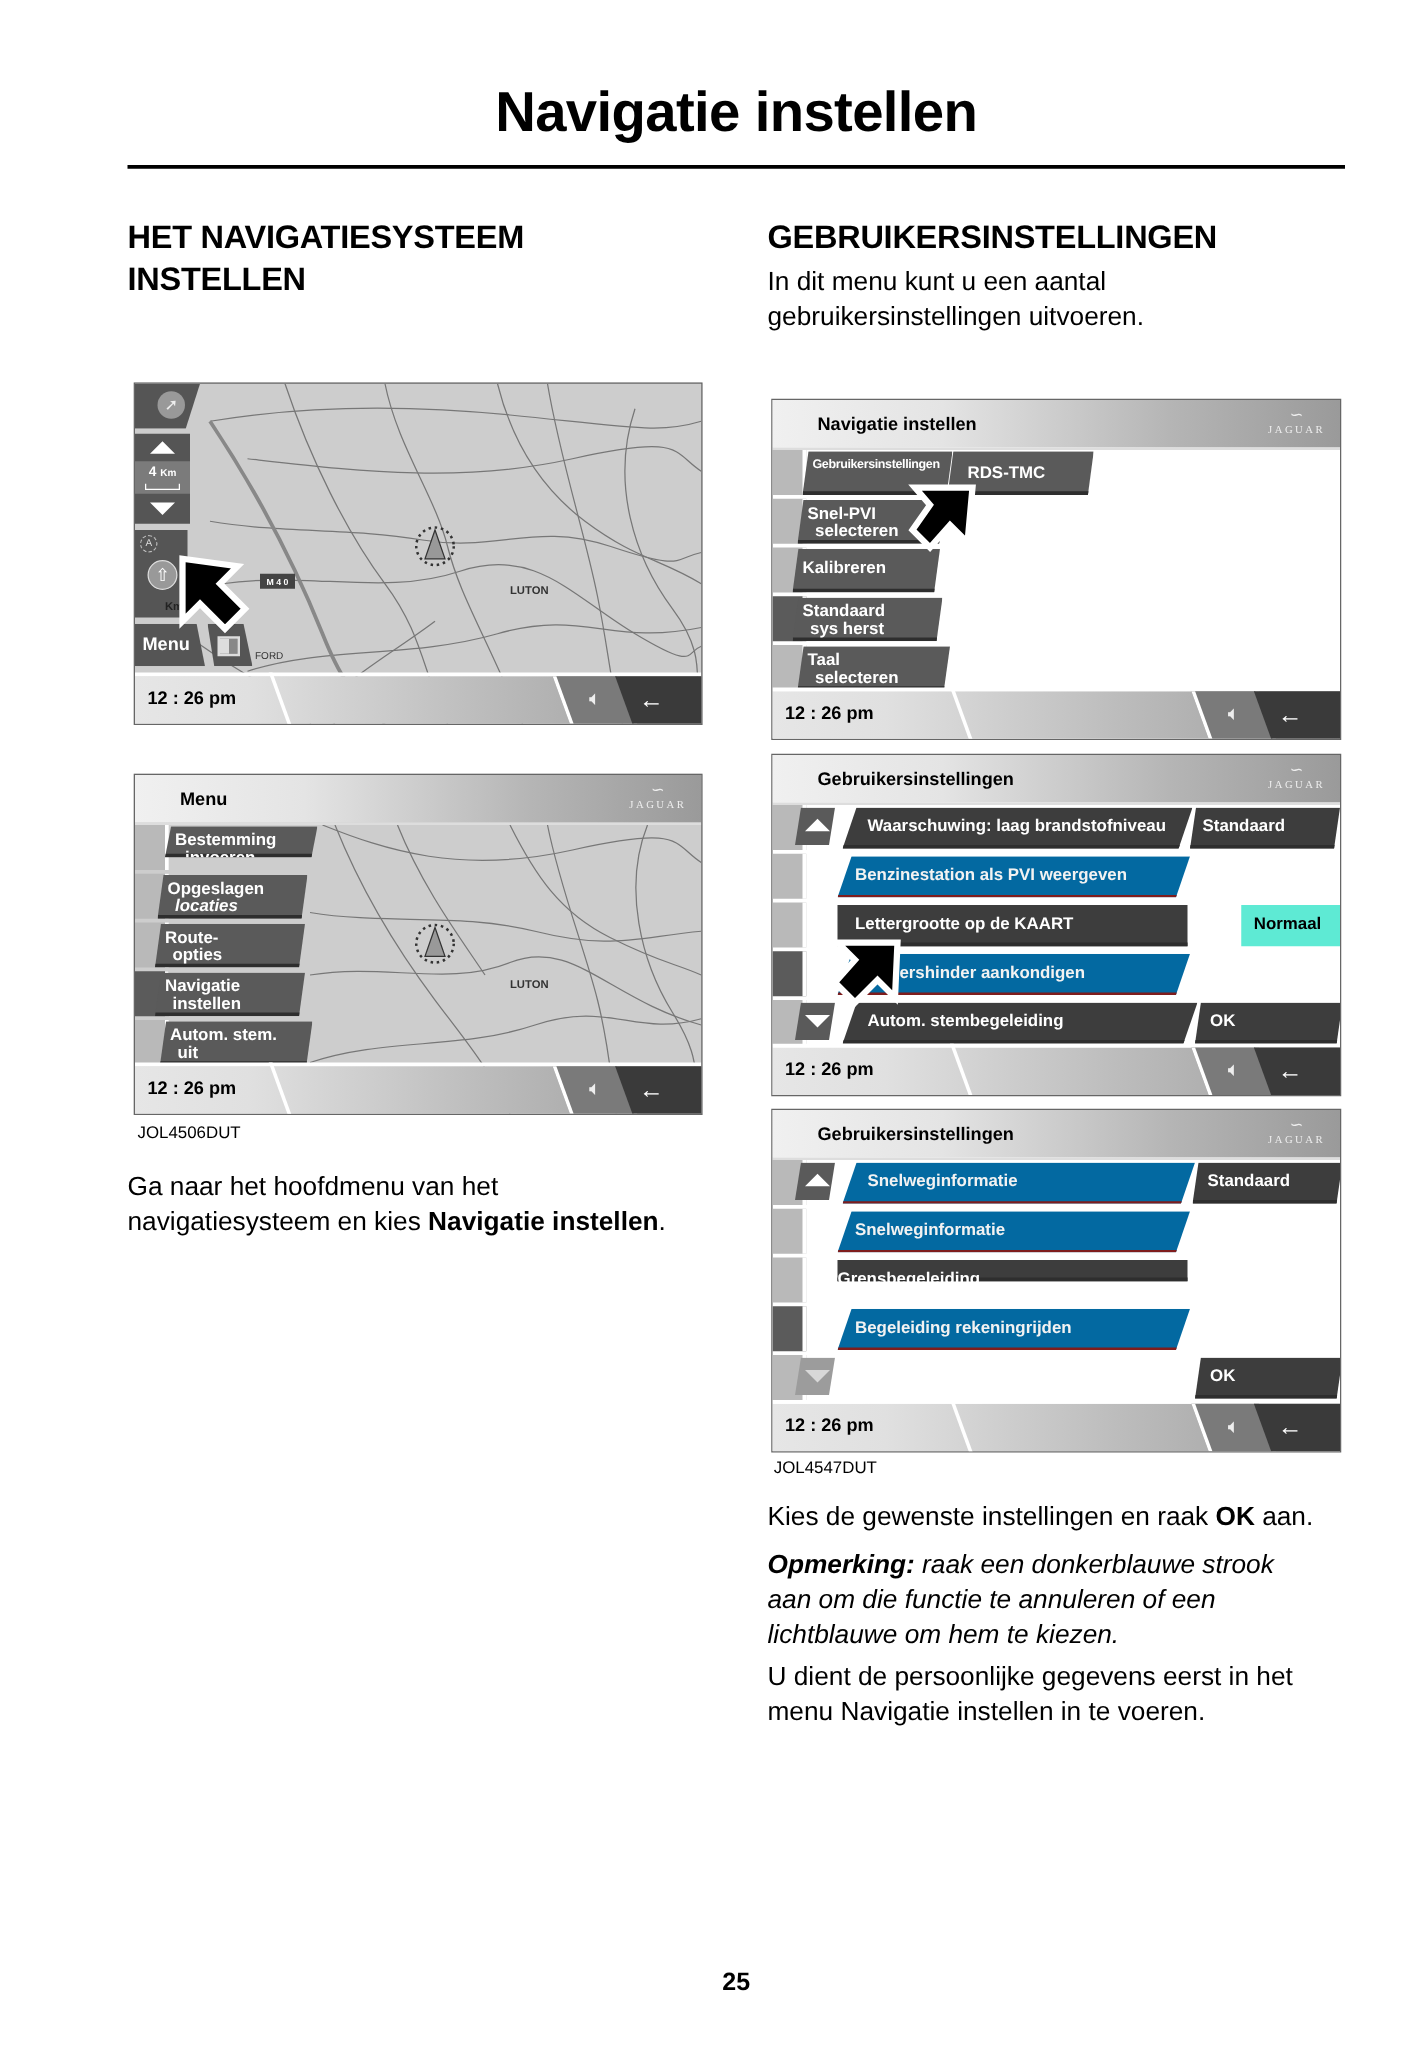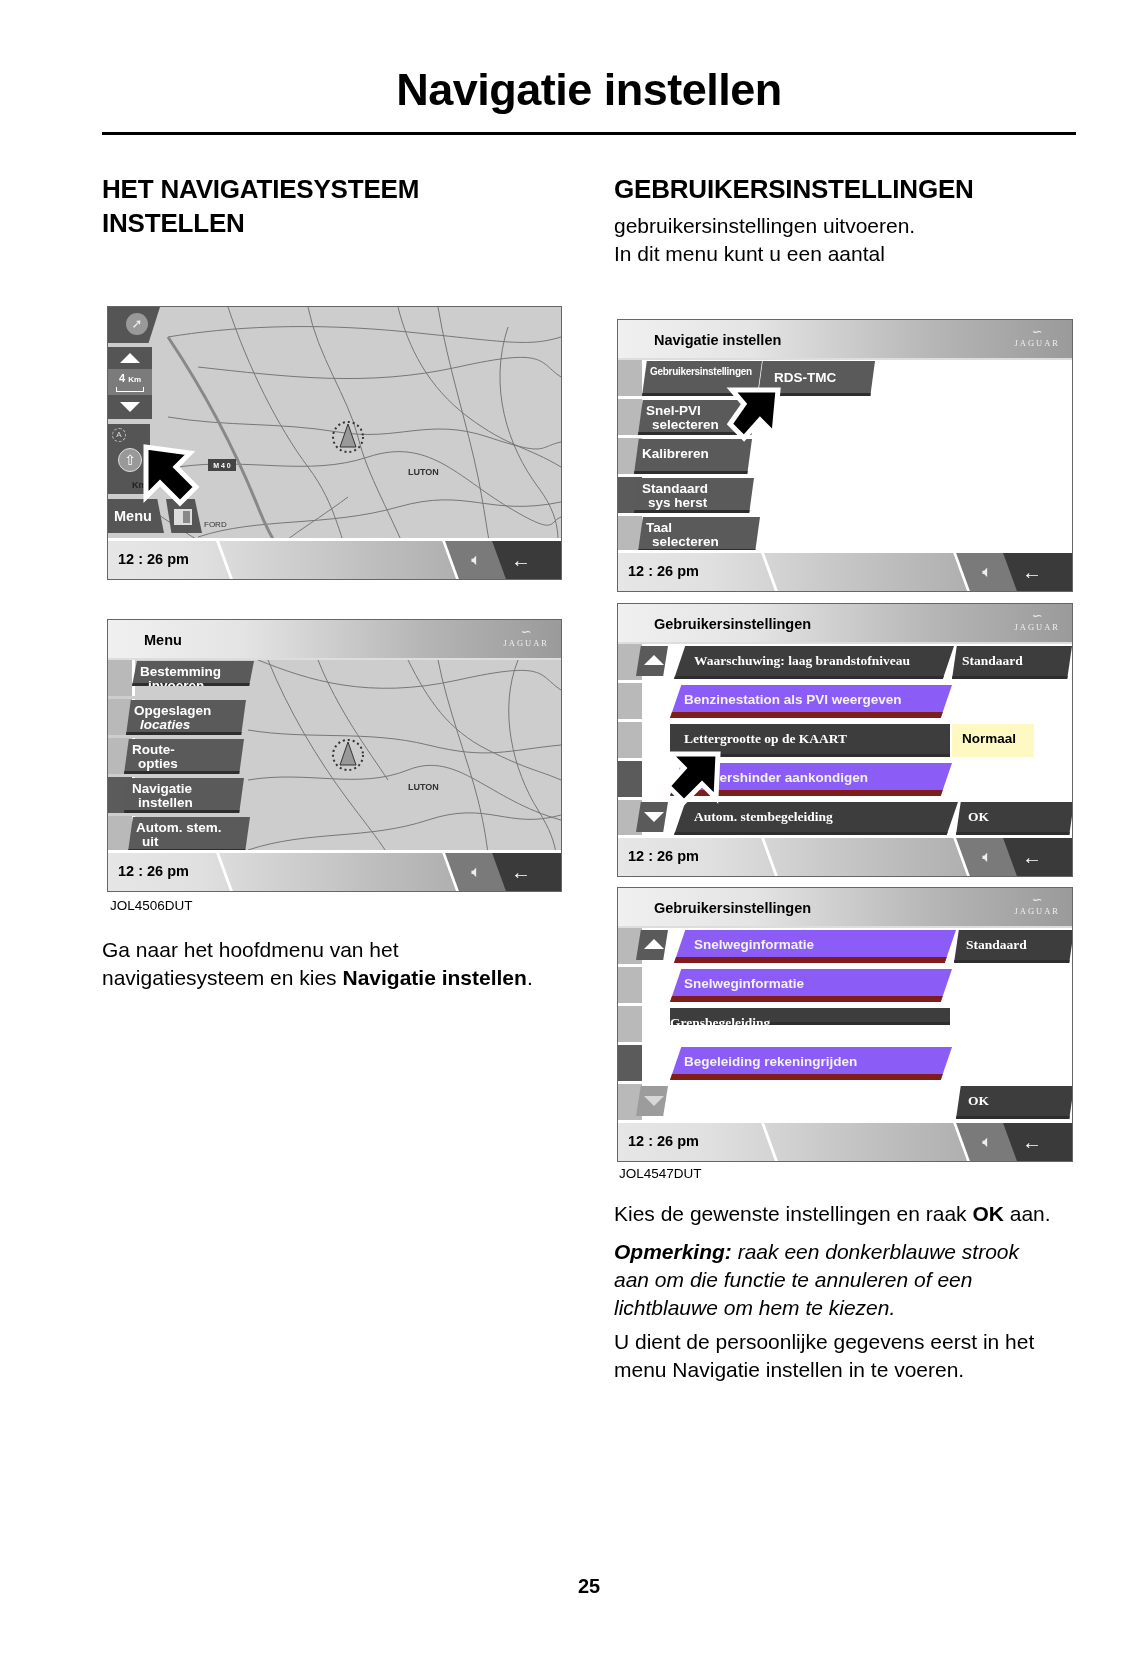--- a/index.html
+++ b/index.html
@@ -20,23 +20,23 @@
   .statusbar .vol { position:absolute; right:58px; top:0; width:48px; height:38px; background:#7a7a7a; transform:skewX(20deg); border-left:3px solid #fff; border-right:3px solid #fff; }
   .statusbar .vol span { display:block; transform:skewX(-20deg); color:#eee; text-align:center; font-size:16px; line-height:38px; }
   .statusbar .back { position:absolute; right:-10px; top:0; width:72px; height:38px; background:#3a3a3a; transform:skewX(20deg); }
   .statusbar .back span { display:block; transform:skewX(-20deg); color:#fff; font-size:20px; line-height:38px; padding-left:12px; font-weight:bold; }
   .hdr { position:absolute; left:0; top:0; width:100%; height:38px;
     background:linear-gradient(to right,#f0f0f0 0%,#e4e4e4 30%,#b5b5b5 70%,#9a9a9a 100%); border-bottom:2px solid #ddd; }
   .hdr .hdr-title { position:absolute; left:36px; top:12px; font-size:14.5px; font-weight:bold; }
   .jaguar { position:absolute; right:12px; top:6px; text-align:center; color:#eee; font-family:"Liberation Serif", serif; font-size:8.5px; letter-spacing:2px; }
   .jaguar .cat { display:block; font-size:13px; letter-spacing:0; color:#eee; line-height:12px; }
   .btn { position:absolute; background:#5a5a5a; color:#fff; font-weight:bold; font-size:13.5px; line-height:14px; padding:4px 0 0 8px; box-sizing:border-box; border-bottom:3px solid #2e2e2e; clip-path:polygon(4% 0,100% 0,96% 100%,0 100%); }
-  .btn.light { background:#8b5cf6; color:#f2f2f2; border-bottom:6px solid #7f1d1d; }
-  .btn.dark { background:#3d3d3d;font-family:Liberation Serif, serif; }
-  .btn.val { background:#fef9c3; color:#000; clip-path:none; border-bottom:none; }
+  .btn.light { background:#0369a1; color:#f2f2f2; border-bottom:2px solid #7f1d1d; }
+  .btn.dark { background:#3d3d3d; }
+  .btn.val { background:#5eead4; color:#000; clip-path:none; border-bottom:none;margin-left:41px; }
   .btn.onerow { line-height:30px; padding-top:0; }
   .sidetab { position:absolute; left:0; width:24px; background:#b9b9b9; border-right:3px solid #fff; }
   .sidetab.dark { background:#5b5b5b; }
   .arr-btn { position:absolute; width:32px; height:30px; background:#5a5a5a; clip-path:polygon(15% 0,100% 0,85% 100%,0 100%); }
   .arr-btn.light { background:#9c9c9c; }
   .tri-up { position:absolute; left:8px; top:9px; width:0; height:0; border-left:10px solid transparent; border-right:10px solid transparent; border-bottom:10px solid #fff; }
   .tri-down { position:absolute; left:8px; top:10px; width:0; height:0; border-left:10px solid transparent; border-right:10px solid transparent; border-top:10px solid #fff; }
   .tri-down.light { border-top-color:#d8d8d8; }
 </style>
 </head>
@@ -182,22 +182,22 @@
 
 <div class="abs caption" style="left:110px; top:898px;">JOL4506DUT</div>
 
 <div class="abs body-text" style="left:102px; top:936px; width:480px;">
   <div>Ga naar het hoofdmenu van het</div>
   <div><span>navigatiesysteem en kies </span><b>Navigatie instellen</b><span>.</span></div>
 </div>
 
 <div class="abs h2" style="left:614px; top:172px;">GEBRUIKERSINSTELLINGEN</div>
 <div class="abs body-text" style="left:614px; top:212px; width:470px;">
+  <div>In dit menu kunt u een aantal</div>
   <div>gebruikersinstellingen uitvoeren.</div>
-  <div>In dit menu kunt u een aantal</div>
 </div>
 
 <div class="screen" style="left:617px; top:319px; width:454px; height:271px; background:#fff;">
   <div class="hdr">
     <div class="hdr-title">Navigatie instellen</div>
     <div class="jaguar"><span class="cat">∽</span><span>JAGUAR</span></div>
   </div>
   <div class="sidetab" style="top:40px; height:36px;"></div>
   <div class="sidetab" style="top:79px; height:36px;"></div>
   <div class="sidetab" style="top:118px; height:36px;"></div>

